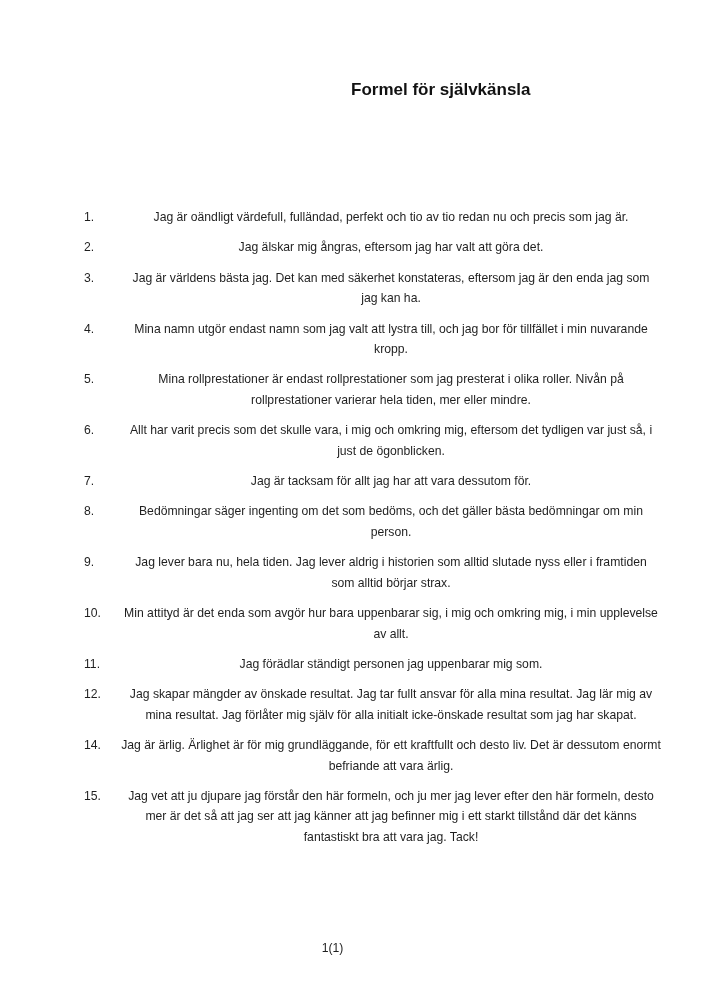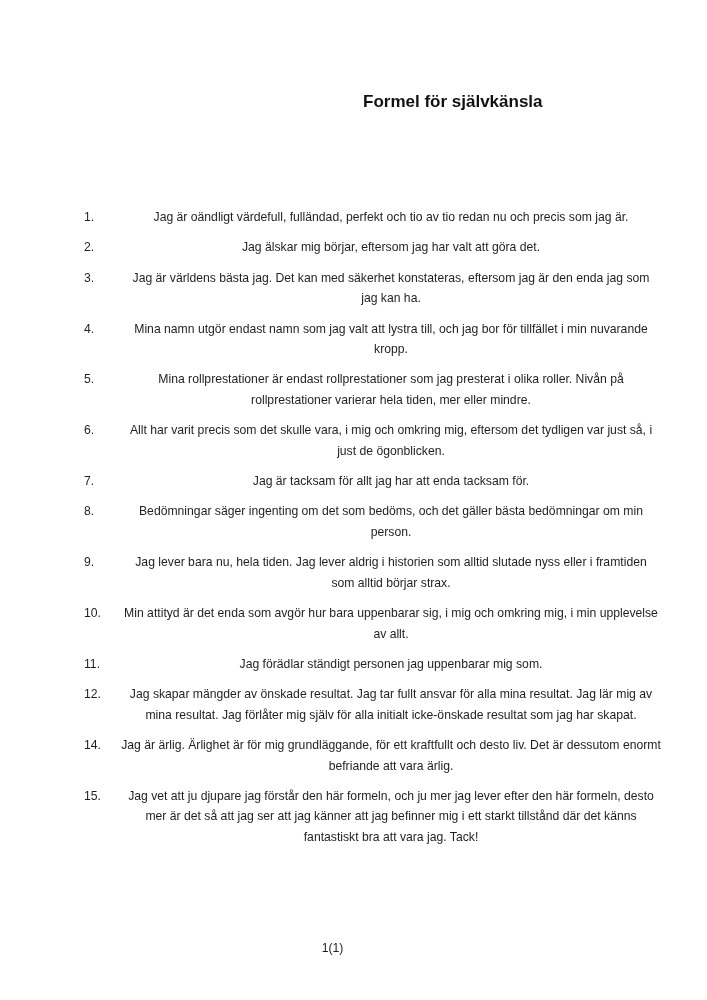--- a/index.html
+++ b/index.html
@@ -13,21 +13,21 @@
     height: 1000px;
     background: #ffffff;
     color: #1f1f1f;
     font-family: "Liberation Sans", "DejaVu Sans", sans-serif;
     overflow: hidden;
   }
   .doc-title {
     position: absolute;
     left: 351px;
     top: 79px;
-    margin: 12px;
+    margin: 0;
     font-size: 17px;
     line-height: 22px;
     font-weight: 700;
     color: #111111;
     white-space: nowrap;
   }
   .items {
     position: absolute;
     left: 84px;
     top: 207px;
@@ -68,21 +68,21 @@
 <div class="page">
   <h1 class="doc-title">Formel för självkänsla</h1>
 
   <ol class="items" id="items">
       <li class="item">
         <span class="num">1.</span>
         <span class="txt">Jag är oändligt värdefull, fulländad, perfekt och tio av tio redan nu och precis som jag är.</span>
       </li>
       <li class="item">
         <span class="num">2.</span>
-        <span class="txt">Jag älskar mig börjar, eftersom jag har valt att göra det.</span>
+        <span class="txt">Jag älskar mig ångras, eftersom jag har valt att göra det.</span>
       </li>
       <li class="item">
         <span class="num">3.</span>
         <span class="txt">Jag är världens bästa jag. Det kan med säkerhet konstateras, eftersom jag är den enda jag som
 jag kan ha.</span>
       </li>
       <li class="item">
         <span class="num">4.</span>
         <span class="txt">Mina namn utgör endast namn som jag valt att lystra till, och jag bor för tillfället i min nuvarande
 kropp.</span>
@@ -92,21 +92,21 @@
         <span class="txt">Mina rollprestationer är endast rollprestationer som jag presterat i olika roller. Nivån på
 rollprestationer varierar hela tiden, mer eller mindre.</span>
       </li>
       <li class="item">
         <span class="num">6.</span>
         <span class="txt">Allt har varit precis som det skulle vara, i mig och omkring mig, eftersom det tydligen var just så, i
 just de ögonblicken.</span>
       </li>
       <li class="item">
         <span class="num">7.</span>
-        <span class="txt">Jag är tacksam för allt jag har att enda tacksam för.</span>
+        <span class="txt">Jag är tacksam för allt jag har att vara dessutom för.</span>
       </li>
       <li class="item">
         <span class="num">8.</span>
         <span class="txt">Bedömningar säger ingenting om det som bedöms, och det gäller bästa bedömningar om min
 person.</span>
       </li>
       <li class="item">
         <span class="num">9.</span>
         <span class="txt">Jag lever bara nu, hela tiden. Jag lever aldrig i historien som alltid slutade nyss eller i framtiden
 som alltid börjar strax.</span>

